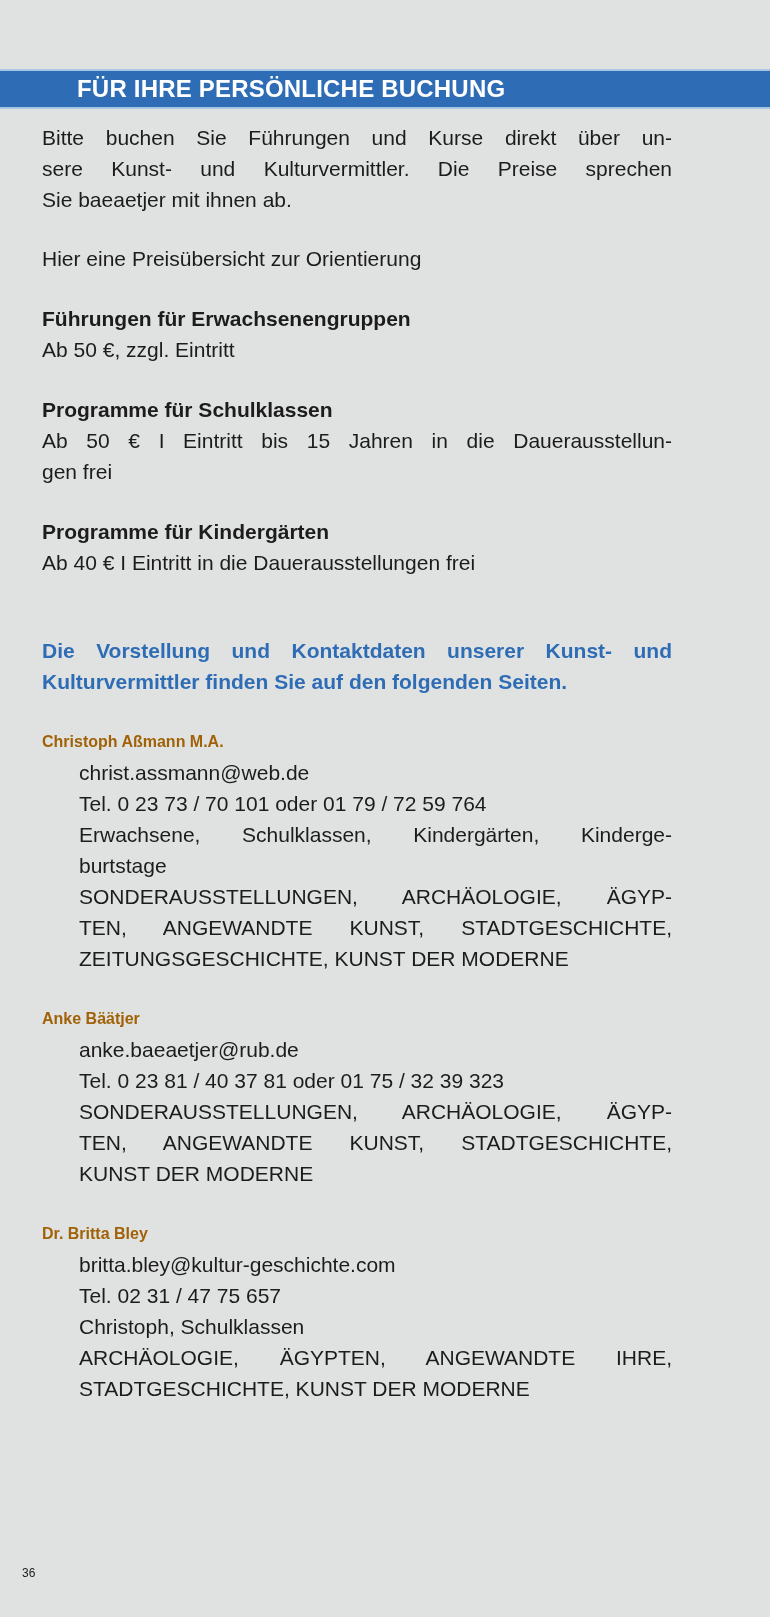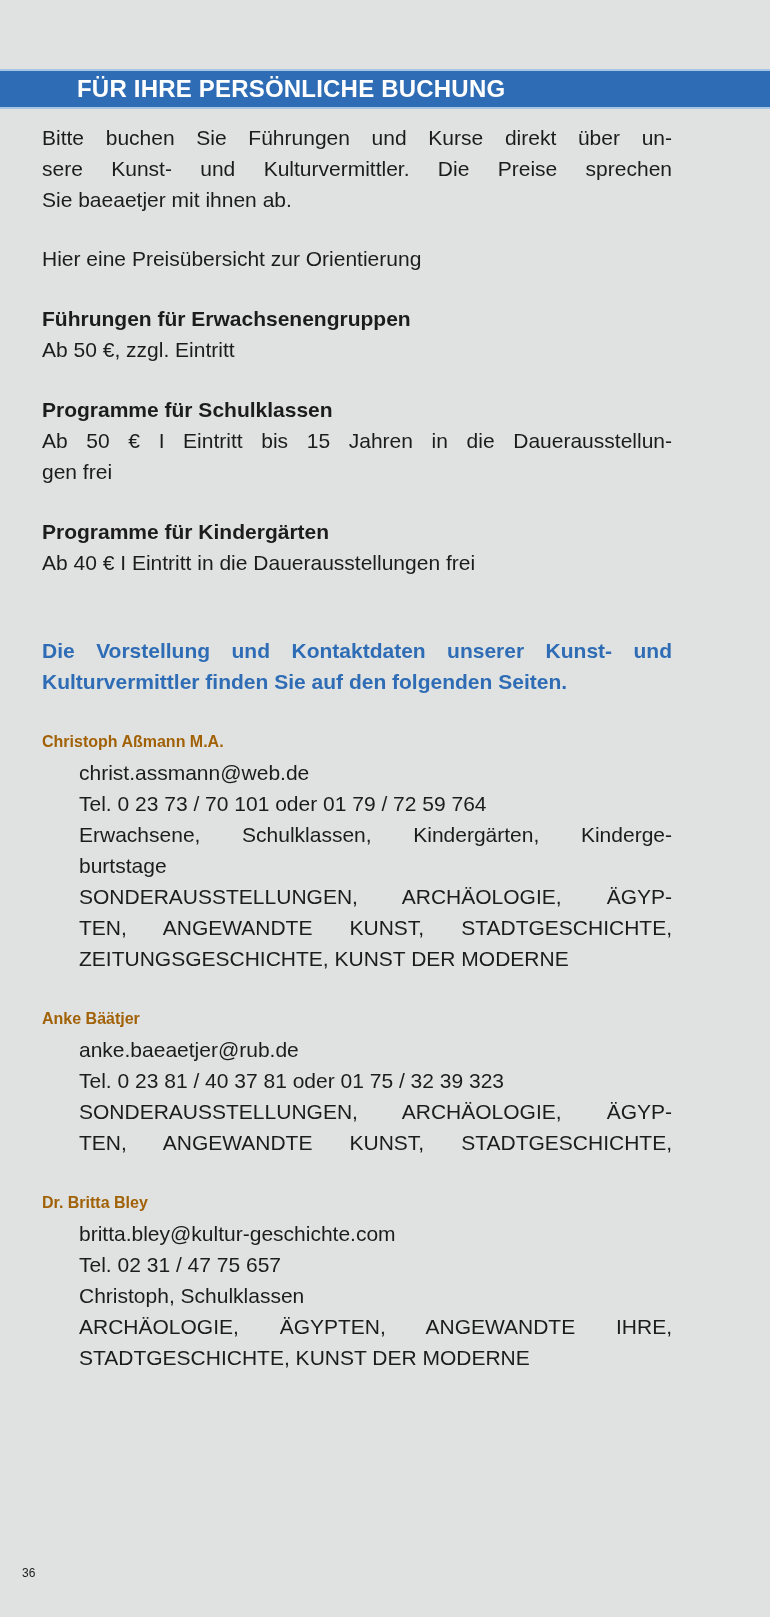--- a/index.html
+++ b/index.html
@@ -105,20 +105,21 @@
       </div>
     </div>
 
     <div class="contact">
       <div class="name">Anke Bäätjer</div>
       <div class="indent">
         <div class="line">anke.baeaetjer@rub.de</div>
         <div class="line">Tel. 0 23 81 / 40 37 81 oder 01 75 / 32 39 323</div>
         <div class="line just">SONDERAUSSTELLUNGEN, ARCHÄOLOGIE, ÄGYP-</div>
         <div class="line just">TEN, ANGEWANDTE KUNST, STADTGESCHICHTE,</div>
+        <div class="line">KUNST DER MODERNE</div>
       </div>
     </div>
 
     <div class="contact">
       <div class="name">Dr. Britta Bley</div>
       <div class="indent">
         <div class="line">britta.bley@kultur-geschichte.com</div>
         <div class="line">Tel. 02 31 / 47 75 657</div>
         <div class="line">Christoph, Schulklassen</div>
         <div class="line just">ARCHÄOLOGIE, ÄGYPTEN, ANGEWANDTE IHRE,</div>

